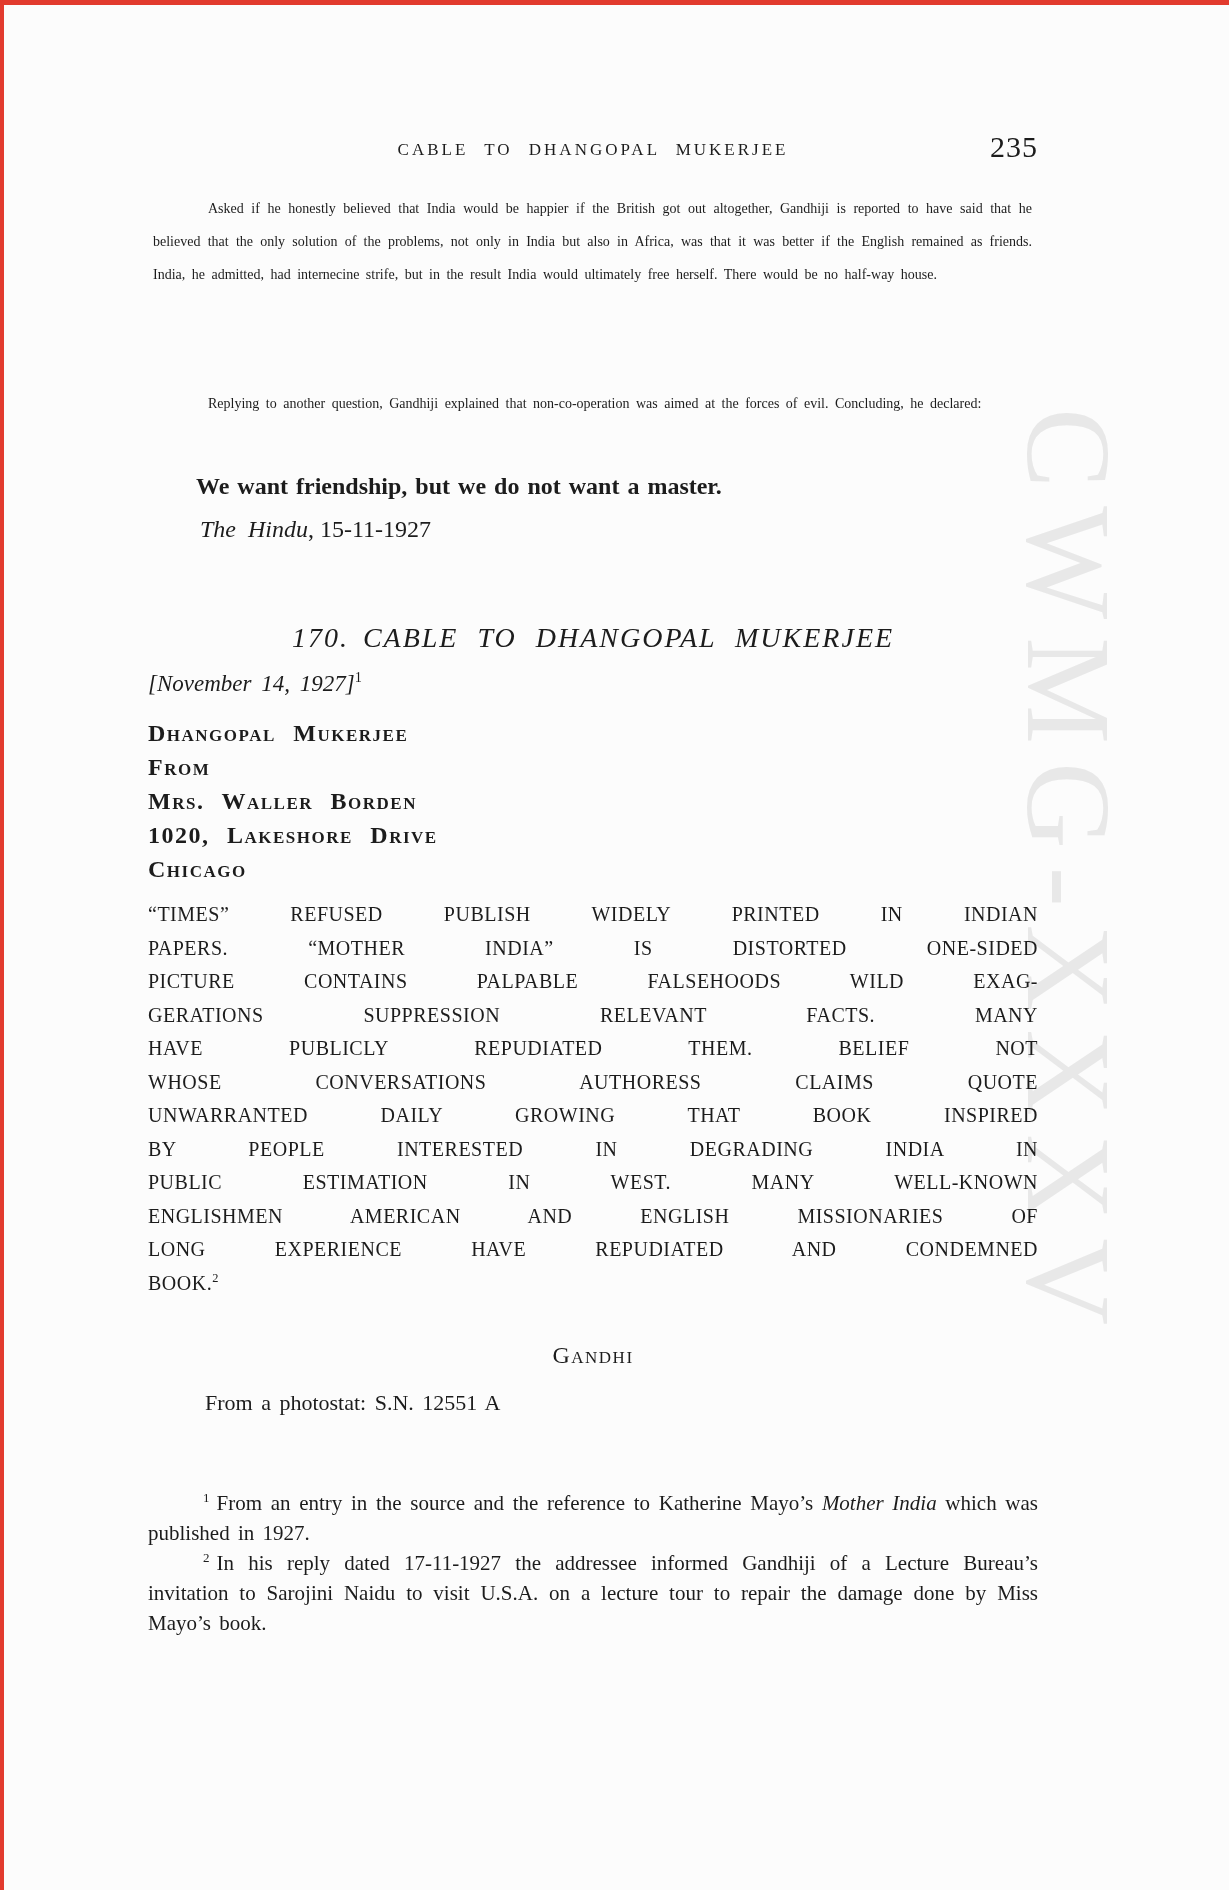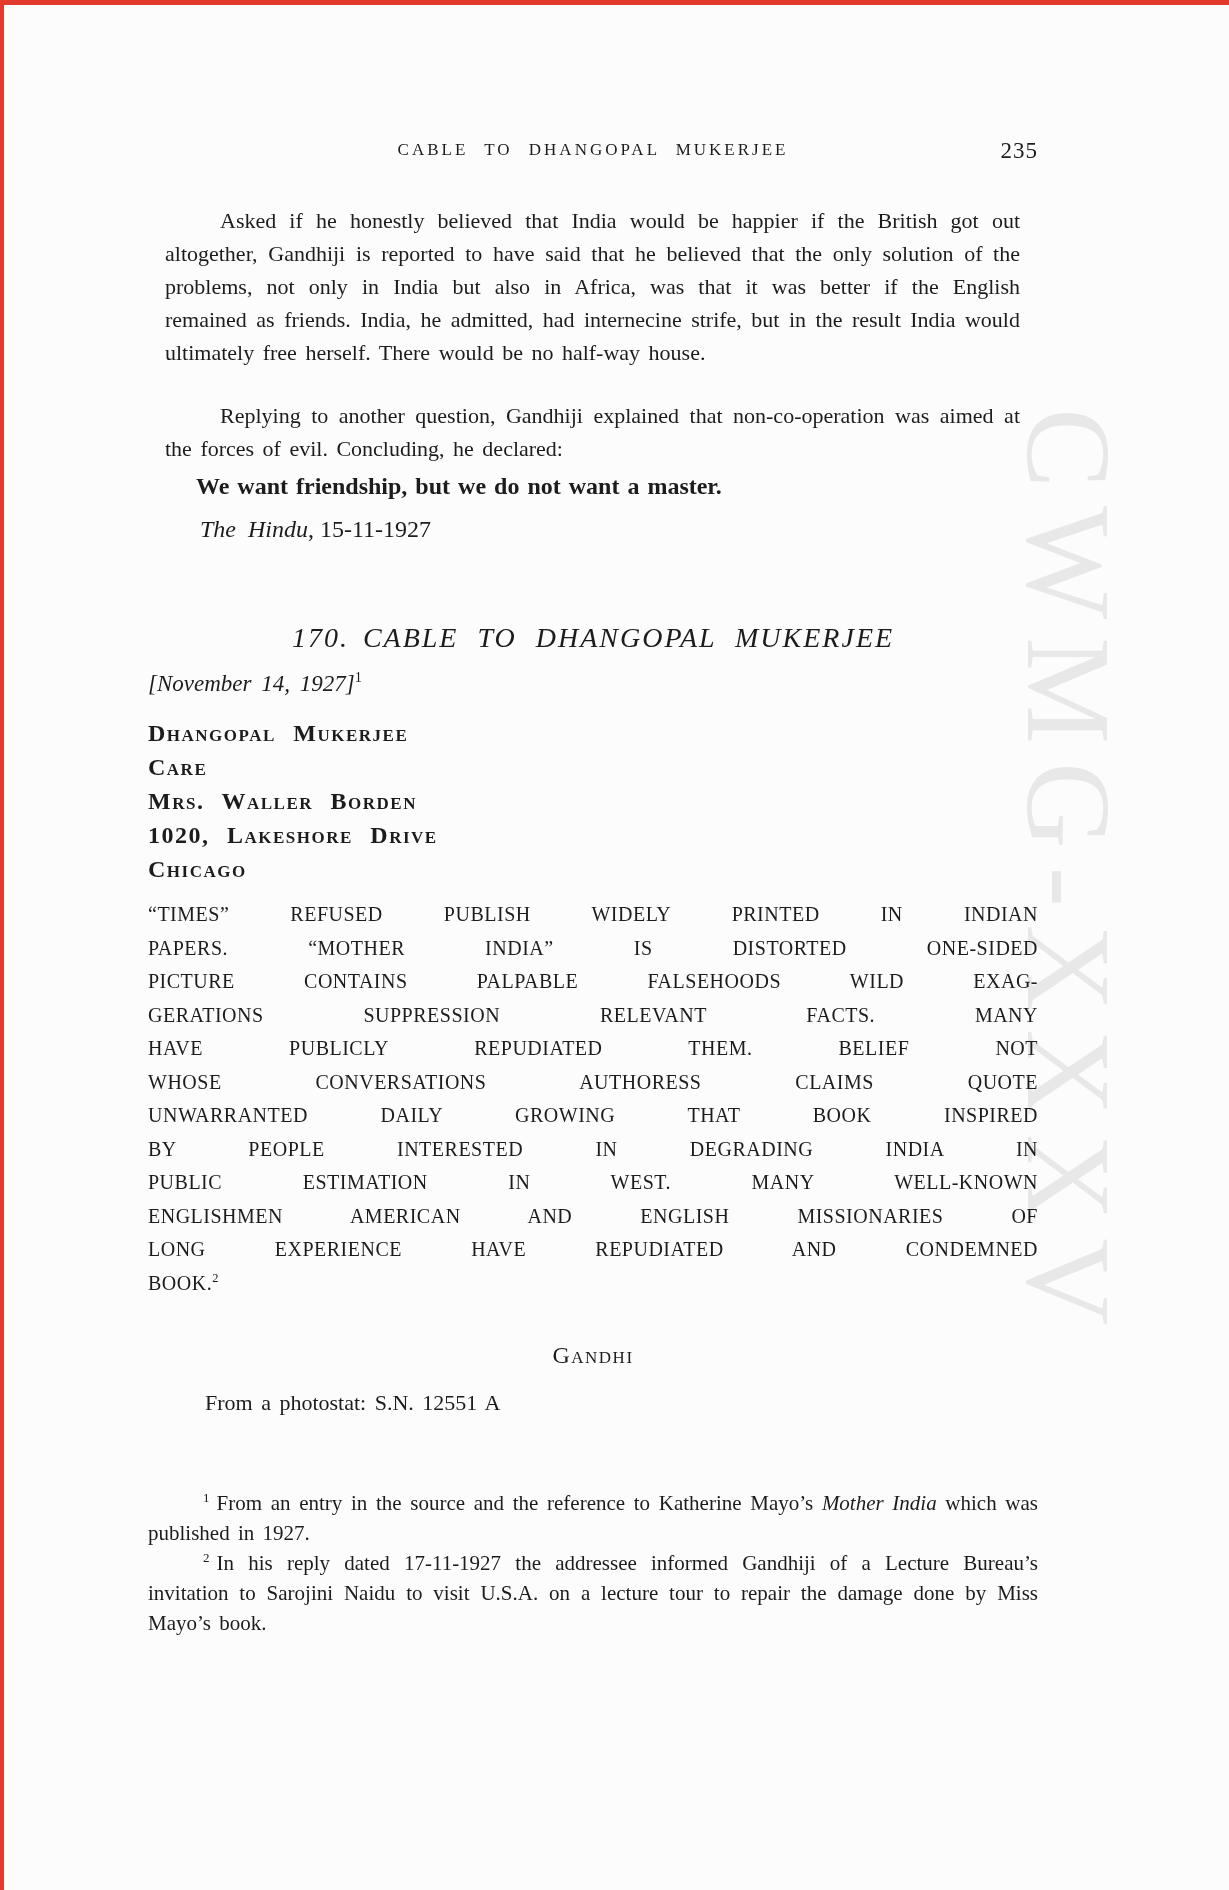--- a/index.html
+++ b/index.html
@@ -44,27 +44,27 @@
     position: absolute; top: 140px; left: 0; right: 0;
     display: flex; align-items: baseline; justify-content: center;
   }
   .rh-title {
     font-size: 17px;
     letter-spacing: 3px;
     word-spacing: 9px;
   }
   .rh-page {
     position: absolute; right: 0; bottom: -4px;
-    font-size: 23px;
+    font-size: 30px;
     letter-spacing: 1px;
   }
   .body-par {
     position: absolute; left: 0; right: 1px;
-    margin: 17px;
-    font-size: 22px;
+    margin: 5px;
+    font-size: 14px;
     line-height: 33px;
     text-align: justify;
     text-indent: 55px;
     word-spacing: 3px;
   }
   .par-1 { top: 187px; }
   .par-2 { top: 382px; }
   .quote {
     position: absolute; top: 471px; left: 0; right: 0;
     margin: 0;
@@ -181,21 +181,21 @@
     <p class="quote">We want friendship, but we do not want a master.</p>
 
     <p class="source-line"><span class="source-title">The Hindu</span><span>, 15-11-1927</span></p>
 
     <h2 class="doc-heading"><span class="doc-number">170.</span><span>CABLE TO DHANGOPAL MUKERJEE</span></h2>
 
     <p class="date-line"><span class="date-text">[November 14, 1927]</span><sup class="note-ref">1</sup></p>
 
     <div class="address-block">
       <div class="address-line">Dhangopal Mukerjee</div>
-      <div class="address-line">Care</div>
+      <div class="address-line">From</div>
       <div class="address-line">Mrs. Waller Borden</div>
       <div class="address-line">1020, Lakeshore Drive</div>
       <div class="address-line">Chicago</div>
     </div>
 
     <div class="telegram-block">
       <div class="telegram-line">“TIMES” REFUSED PUBLISH WIDELY PRINTED IN INDIAN</div>
       <div class="telegram-line">PAPERS. “MOTHER INDIA” IS DISTORTED ONE-SIDED</div>
       <div class="telegram-line">PICTURE CONTAINS PALPABLE FALSEHOODS WILD EXAG-</div>
       <div class="telegram-line">GERATIONS SUPPRESSION RELEVANT FACTS. MANY</div>

